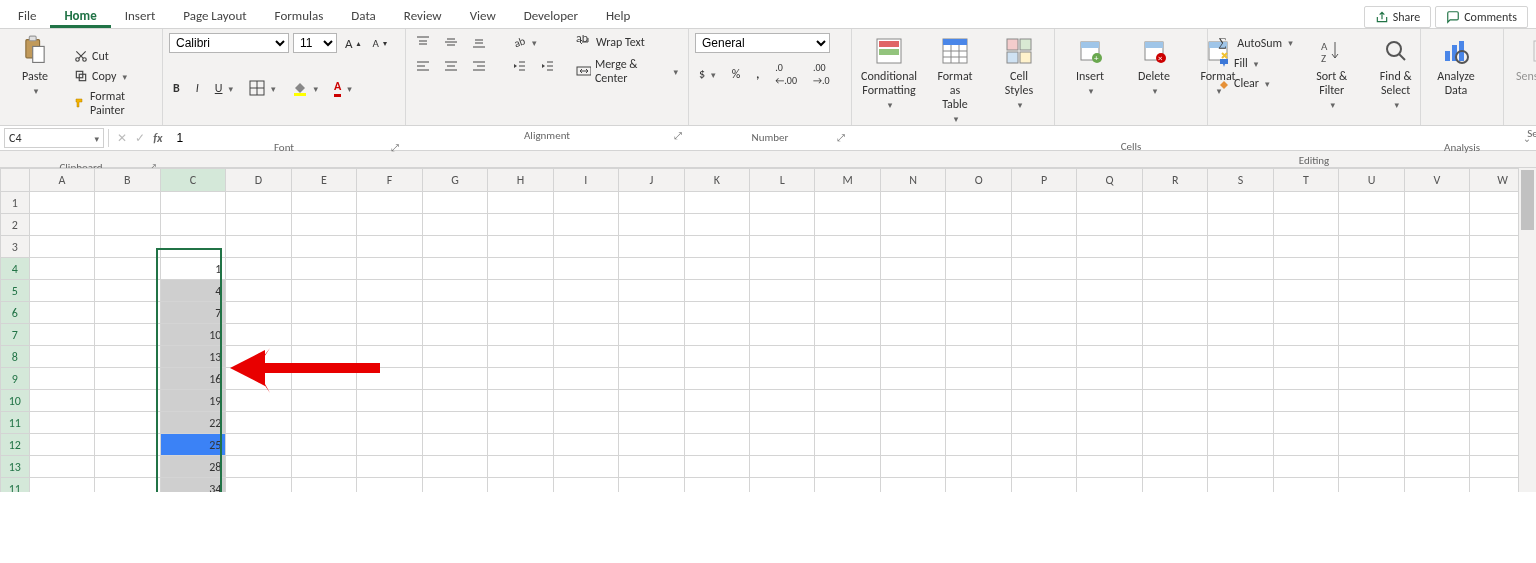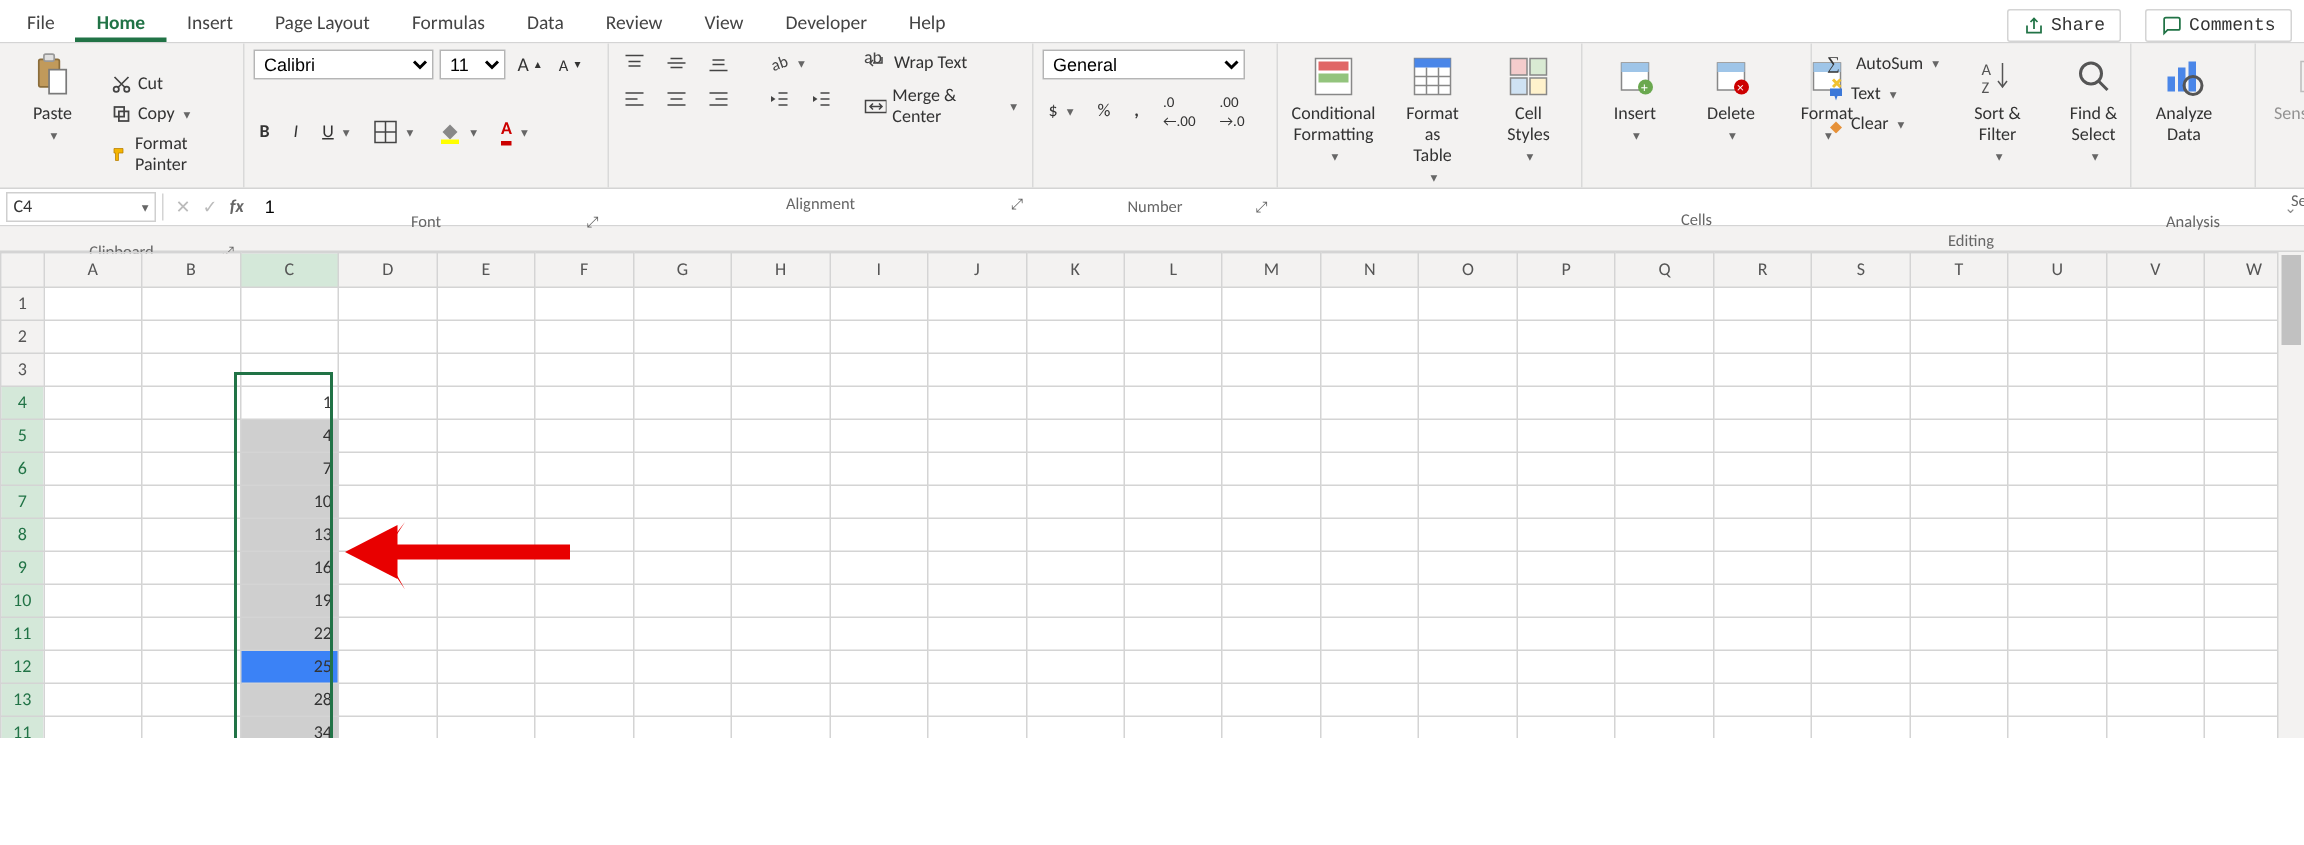--- a/index.html
+++ b/index.html
@@ -1,21 +1,21 @@
 <!DOCTYPE html>
 <html><head>
 <meta charset="utf-8">
 <style>
   html,body{margin:0;padding:0;font-family:"Segoe UI","Calibri",Arial,sans-serif;font-size:12px;color:#333;background:#fff;user-select:none;}
   .app{width:1536px;height:492px;position:relative;overflow:hidden;background:#fff;}
   
   .tabstrip{display:flex;align-items:flex-end;height:28px;background:#fff;border-bottom:1px solid #d4d4d4;padding-left:4px;}
   .tab{padding:6px 14px 5px 14px;font-size:13px;color:#444;cursor:pointer;}
   .tab.active{color:#217346;border-bottom:3px solid #217346;font-weight:600;padding-bottom:2px;}
-  .right-actions{margin-left:auto;display:flex;align-items:center;gap:16px;padding-right:8px;font-family:Liberation Mono, monospace;}
+  .right-actions{margin-left:auto;display:flex;align-items:center;gap:4px;padding-right:8px;}
   .share-btn,.comments-btn{border:1px solid #d4d4d4;padding:3px 10px;font-size:12px;border-radius:2px;display:flex;align-items:center;gap:4px;color:#333;background:#fff;}
   
   .ribbon{display:flex;background:#f3f2f1;border-bottom:1px solid #d4d4d4;height:96px;}
   .group{border-right:1px solid #d9d9d9;display:flex;flex-direction:column;padding:4px 6px 0 6px;}
   .group-body{flex:1;display:flex;align-items:flex-start;gap:6px;}
   .group-label{text-align:center;font-size:11px;color:#666;padding:2px 0;position:relative;margin-top:40px;}
   .group-launcher{position:absolute;right:0;bottom:2px;font-size:10px;color:#666;}
   .vstack{display:flex;flex-direction:column;gap:2px;}
   .hstack{display:flex;align-items:center;gap:4px;}
   .btn-sm{padding:2px 4px;display:flex;align-items:center;gap:4px;font-size:12px;color:#333;}
@@ -374,21 +374,21 @@
     </div>
 
     <div class="group" style="min-width:200px">
       <div class="group-body">
         <div class="vstack" style="gap:2px">
           <div class="btn-sm"><span style="font-family:serif">∑</span>&nbsp;<span>AutoSum</span><span class="dd">▾</span></div>
           <div class="btn-sm">
               <svg width="12" height="12">
                 <path d="M2 2h8v5H7l-1 3-1-3H2z" fill="#3c78d8"></path>
               </svg>
-              <span>Text</span>
+              <span>Fill</span>
               <span class="dd">▾</span>
             </div>
           <div class="btn-sm">
               <svg width="12" height="12">
                 <path d="M2 8l4-4 4 4-4 4z" fill="#e69138"></path>
               </svg>
               <span>Clear</span>
               <span class="dd">▾</span>
             </div>
         </div>

